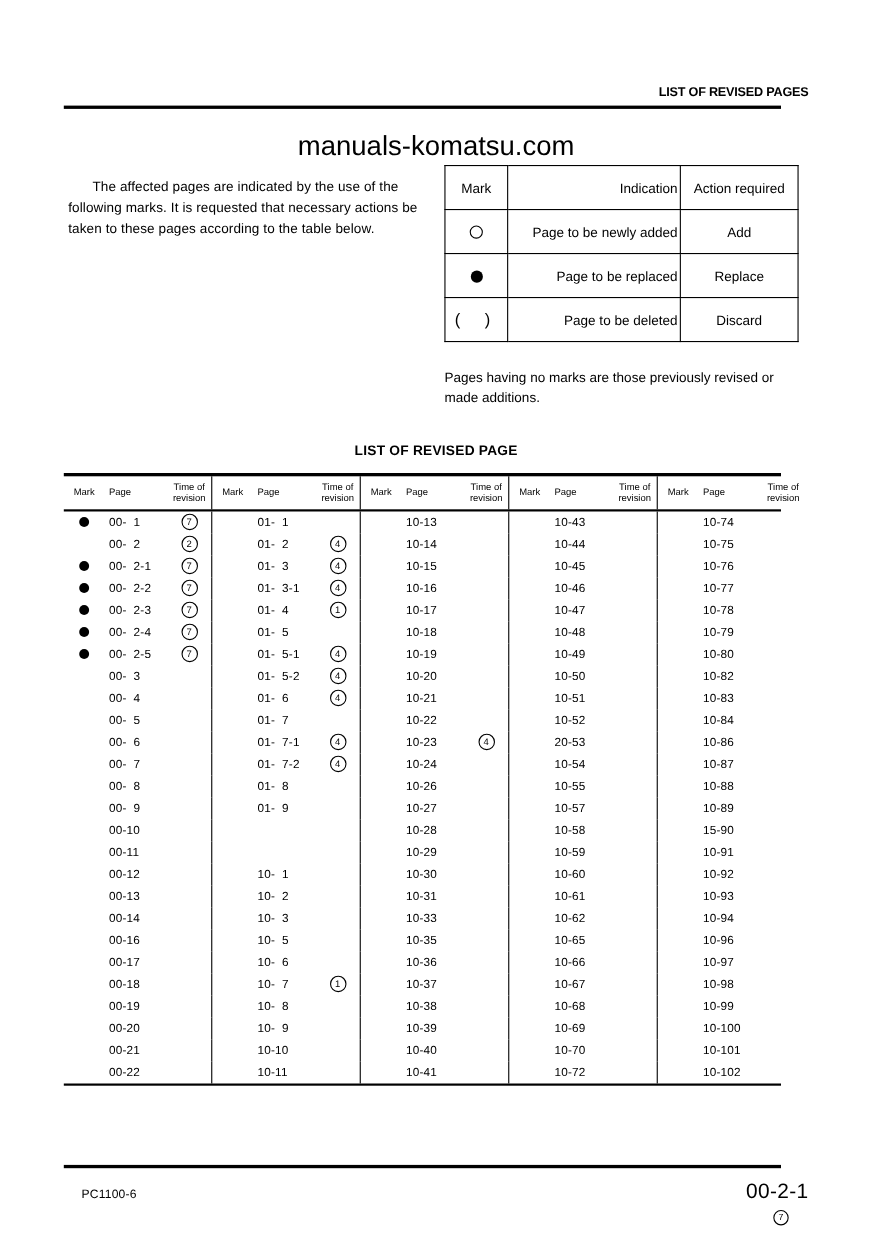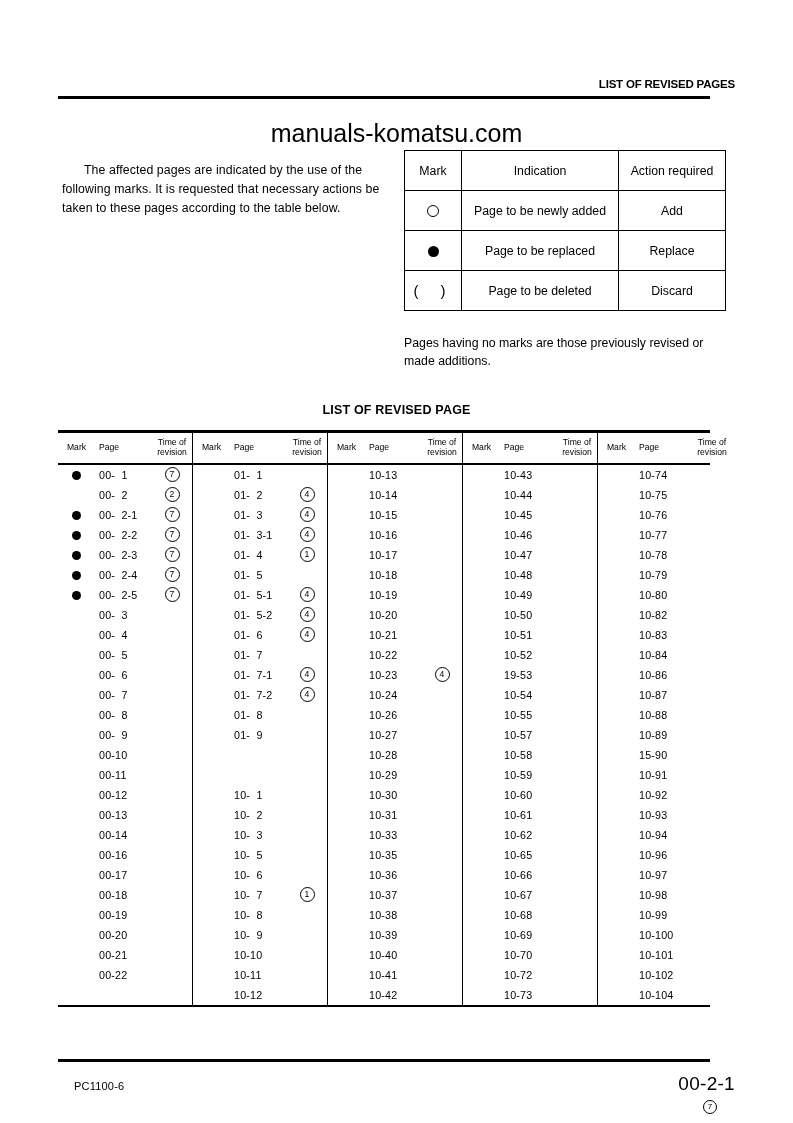--- a/index.html
+++ b/index.html
@@ -76,21 +76,21 @@
   }
   .mark-table td, .mark-table th {
     border: 1.6px solid #000;
     font-size: 12.3px;
     font-weight: normal;
     text-align: center;
     height: 39px;
     padding: 0 2px;
   }
   .mark-table .c-mark  { width: 52px; }
-  .mark-table .c-ind   { width: 152px; }
+  .mark-table .c-ind   { width: 152px; text-align: right; }
   .mark-table .c-act   { width: 102px; }
 
   .sym-open {
     display: inline-block;
     width: 10px; height: 10px;
     border: 1.6px solid #000;
     border-radius: 50%;
     background: #fff;
     vertical-align: middle;
   }
@@ -462,21 +462,21 @@
             <td class="cell c-mark"></td>
             <td class="cell c-page"><span class="pg">00-  6</span></td>
             <td class="cell c-time"></td>
             <td class="cell c-mark grp-sep"></td>
             <td class="cell c-page"><span class="pg">01-  7-1</span></td>
             <td class="cell c-time"><span class="circnum">4</span></td>
             <td class="cell c-mark grp-sep"></td>
             <td class="cell c-page"><span class="pg">10-23</span></td>
             <td class="cell c-time"><span class="circnum">4</span></td>
             <td class="cell c-mark grp-sep"></td>
-            <td class="cell c-page"><span class="pg">19-53</span></td>
+            <td class="cell c-page"><span class="pg">20-53</span></td>
             <td class="cell c-time"></td>
             <td class="cell c-mark grp-sep"></td>
             <td class="cell c-page"><span class="pg">10-86</span></td>
             <td class="cell c-time"></td>
           </tr>
           <tr>
             <td class="cell c-mark"></td>
             <td class="cell c-page"><span class="pg">00-  7</span></td>
             <td class="cell c-time"></td>
             <td class="cell c-mark grp-sep"></td>
@@ -721,37 +721,20 @@
             <td class="cell c-page"><span class="pg">10-11</span></td>
             <td class="cell c-time"></td>
             <td class="cell c-mark grp-sep"></td>
             <td class="cell c-page"><span class="pg">10-41</span></td>
             <td class="cell c-time"></td>
             <td class="cell c-mark grp-sep"></td>
             <td class="cell c-page"><span class="pg">10-72</span></td>
             <td class="cell c-time"></td>
             <td class="cell c-mark grp-sep"></td>
             <td class="cell c-page"><span class="pg">10-102</span></td>
-            <td class="cell c-time"></td>
-          </tr>
-          <tr>
-            <td class="cell c-mark"></td>
-            <td class="cell c-page"></td>
-            <td class="cell c-time"></td>
-            <td class="cell c-mark grp-sep"></td>
-            <td class="cell c-page"><span class="pg">10-12</span></td>
-            <td class="cell c-time"></td>
-            <td class="cell c-mark grp-sep"></td>
-            <td class="cell c-page"><span class="pg">10-42</span></td>
-            <td class="cell c-time"></td>
-            <td class="cell c-mark grp-sep"></td>
-            <td class="cell c-page"><span class="pg">10-73</span></td>
-            <td class="cell c-time"></td>
-            <td class="cell c-mark grp-sep"></td>
-            <td class="cell c-page"><span class="pg">10-104</span></td>
             <td class="cell c-time"></td>
           </tr>
         </tbody>
     </table>
     <div class="bot-rule"></div>
   </div>
 
   <div class="footer-rule"></div>
   <div class="footer-model">PC1100-6</div>
   <div class="footer-page">00-2-1</div>

